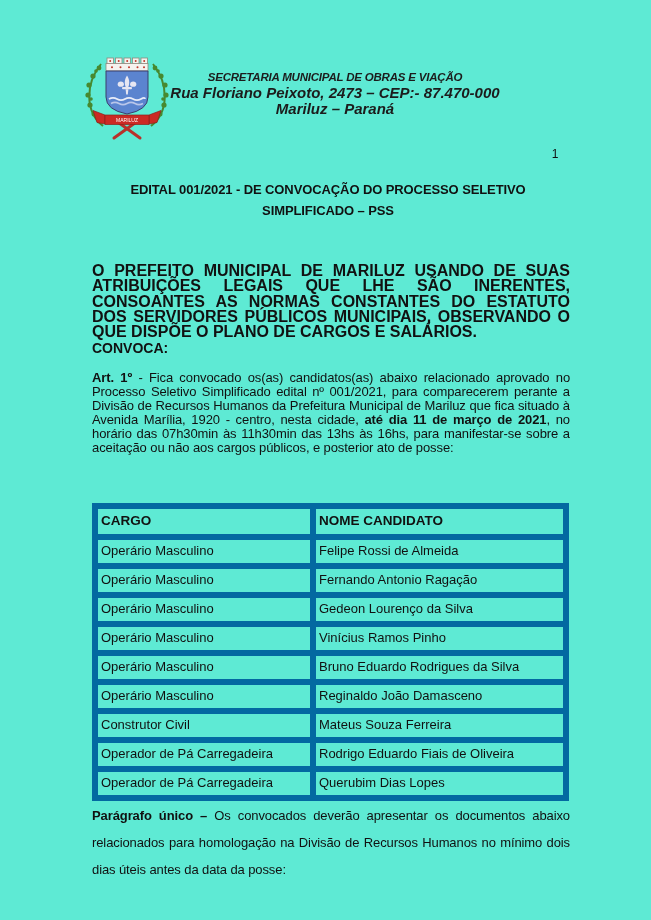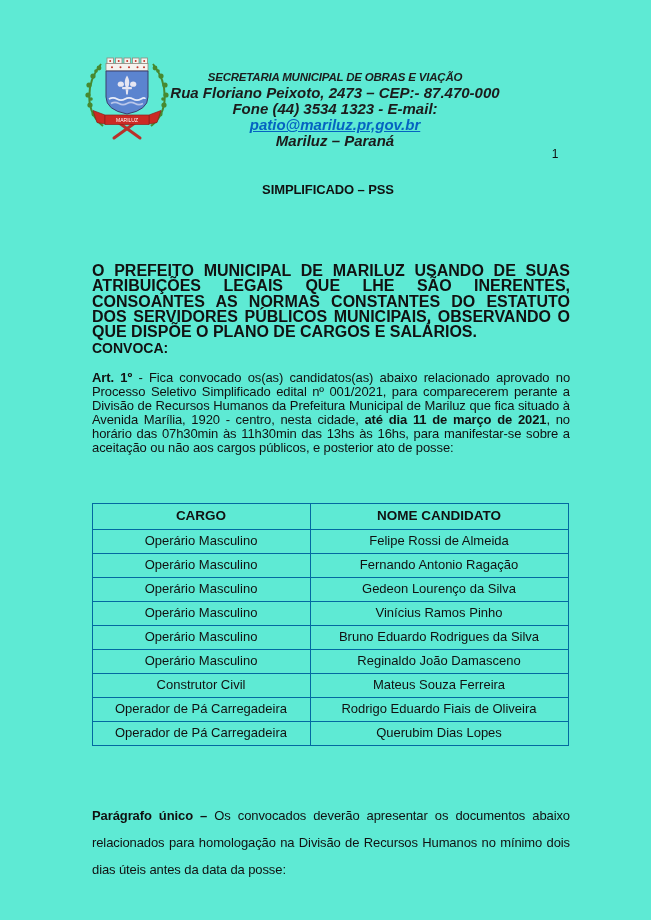--- a/index.html
+++ b/index.html
@@ -36,21 +36,21 @@
   }
   .par-unico{
     position:absolute;left:92px;top:789px;width:478px;
     font-size:13px;line-height:27px;text-align:justify;letter-spacing:-0.1px;
   }
   .b{font-weight:bold;}
   
   .table-wrap{position:absolute;left:92px;top:503px;width:477px;}
   table.cand{border-collapse:collapse;width:100%;font-size:13px;table-layout:fixed;}
   table.cand th,table.cand td{
-    border:1px solid #0369a1;text-align:center;padding:2px 4px 3px 3px;
+    border:6px solid #0369a1;text-align:left;padding:2px 4px 3px 3px;
     height:18px;line-height:18px;overflow:hidden;white-space:nowrap;
   }
   table.cand th{font-weight:bold;font-size:13.5px;height:20px;}
   .col-cargo{width:218px;}
 </style>
 </head>
 <body>
 
 <div class="page">
 
@@ -128,27 +128,27 @@
         <path d="M72 61 L84 56.5 L80 68.5 L72 70 Z"></path>
         <path d="M28 61 L72 61 L72 70.5 L28 70.5 Z"></path>
       </g>
       <text x="50" y="67.6" text-anchor="middle" font-size="5" fill="#ffffff" font-family="Liberation Sans, DejaVu Sans, sans-serif" stroke="none">MARILUZ</text>
     </svg>
   </div>
 
   <div class="letterhead">
     <div class="lh-org">SECRETARIA MUNICIPAL DE OBRAS E VIAÇÃO</div>
     <div class="lh-small">Rua Floriano Peixoto, 2473 – CEP:- 87.470-000</div>
-    <div class="lh-small"><span>Fone (44) 3534 1323 - E-mail: </span><a class="email-link">patio@mariluz.pr,gov.br</a></div>
     <div class="lh-small">Mariluz – Paraná</div>
   </div>
 
   <div class="page-number">1</div>
 
   <div class="doc-title">
+    <div>EDITAL 001/2021 - DE CONVOCAÇÃO DO PROCESSO SELETIVO</div>
     <div>SIMPLIFICADO – PSS</div>
   </div>
 
   <p class="intro">O PREFEITO MUNICIPAL DE MARILUZ USANDO DE SUAS ATRIBUIÇÕES LEGAIS QUE LHE SÃO INERENTES, CONSOANTES AS NORMAS CONSTANTES DO ESTATUTO DOS SERVIDORES PÚBLICOS MUNICIPAIS, OBSERVANDO O QUE DISPÕE O PLANO DE CARGOS E SALÁRIOS.</p>
 
   <div class="convoca">CONVOCA:</div>
 
   <p class="art1"><span class="b">Art. 1º</span><span> - Fica convocado os(as) candidatos(as) abaixo relacionado aprovado no Processo Seletivo Simplificado edital nº 001/2021, para comparecerem perante a Divisão de Recursos Humanos da Prefeitura Municipal de Mariluz que fica situado à Avenida Marília, 1920 - centro, nesta cidade, </span><span class="b">até dia 11 de março de 2021</span><span>, no horário das 07h30min às 11h30min das 13hs às 16hs, para manifestar-se sobre a aceitação ou não aos cargos públicos, e posterior ato de posse:</span></p>
 
   <div class="table-wrap">

